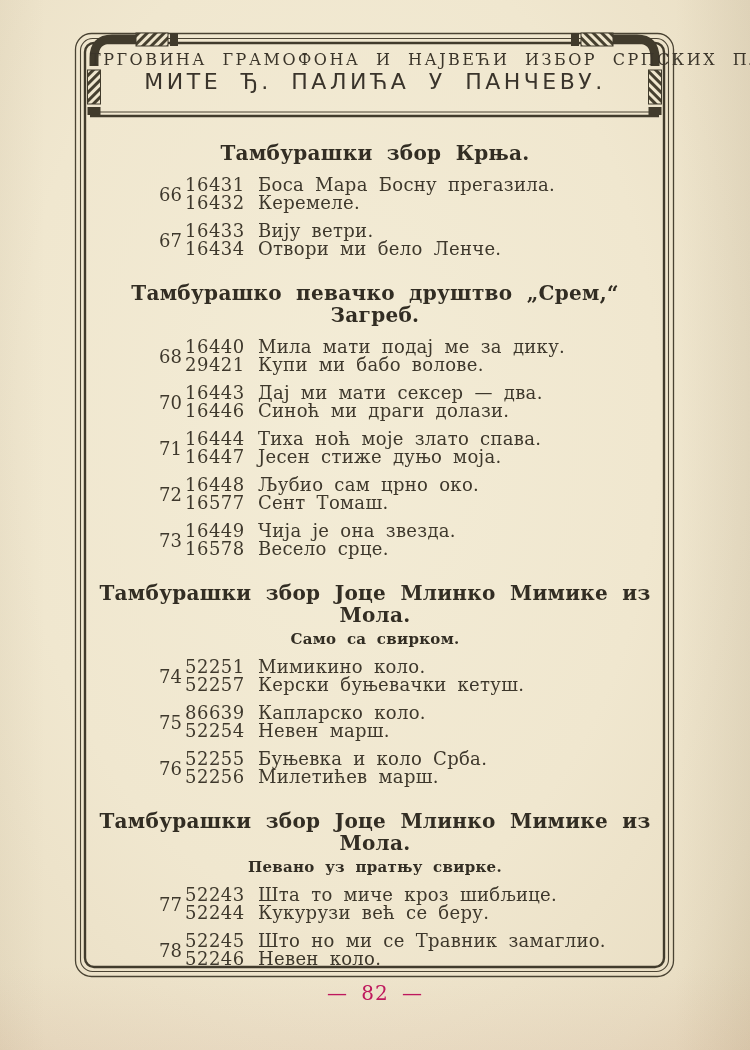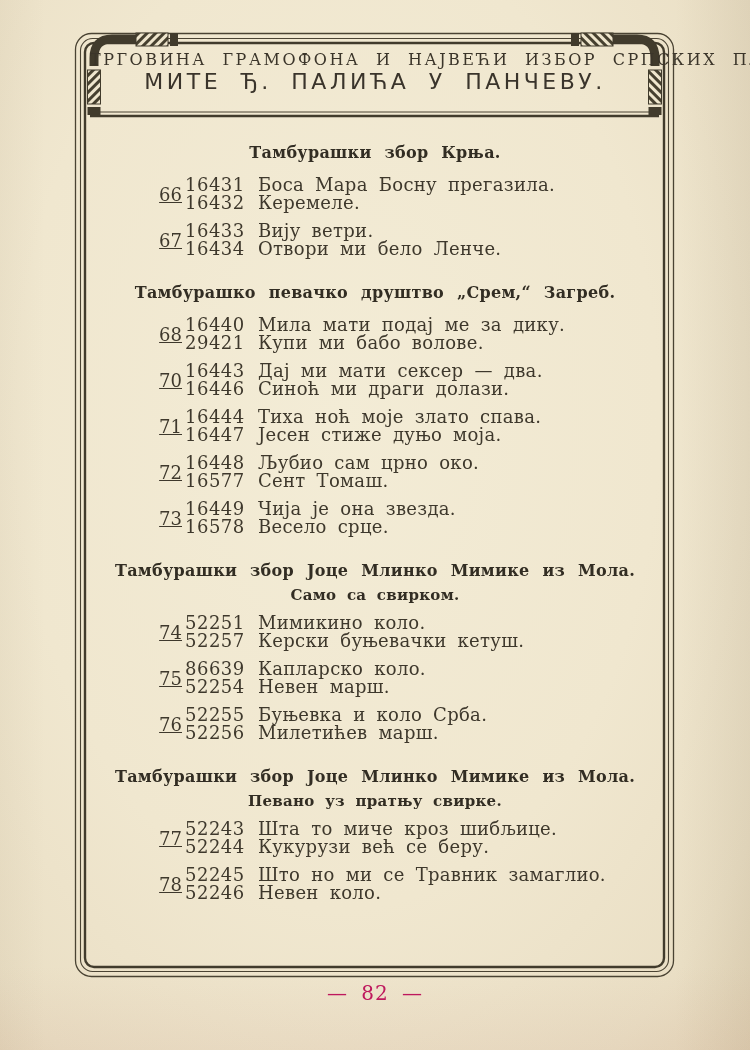--- a/index.html
+++ b/index.html
@@ -48,21 +48,21 @@
   }
   #content {
     position: absolute;
     left: 90px;
     top: 118px;
     width: 570px;
   }
   .section-title {
     margin: 24px 0 12px 0;
     text-align: center;
-    font-size: 16px;
+    font-size: 20px;
     line-height: 22px;
     font-weight: bold;
     word-spacing: 7px;
     letter-spacing: 0.3px;
     color: #322d23;
   }
   .section-sub {
     margin: -8px 0 10px 0;
     text-align: center;
     font-size: 15px;
@@ -76,21 +76,20 @@
     display: flex;
     align-items: center;
     margin-bottom: 10px;
   }
   .gno {
     width: 92px;
     text-align: right;
     font-size: 18px;
     color: #3e382c;
     flex: 0 0 auto;
-    text-decoration: underline;
   }
   .pair {
     flex: 1 1 auto;
   }
   .record {
     display: flex;
     line-height: 18px;
     height: 18px;
     font-size: 18px;
     white-space: nowrap;

